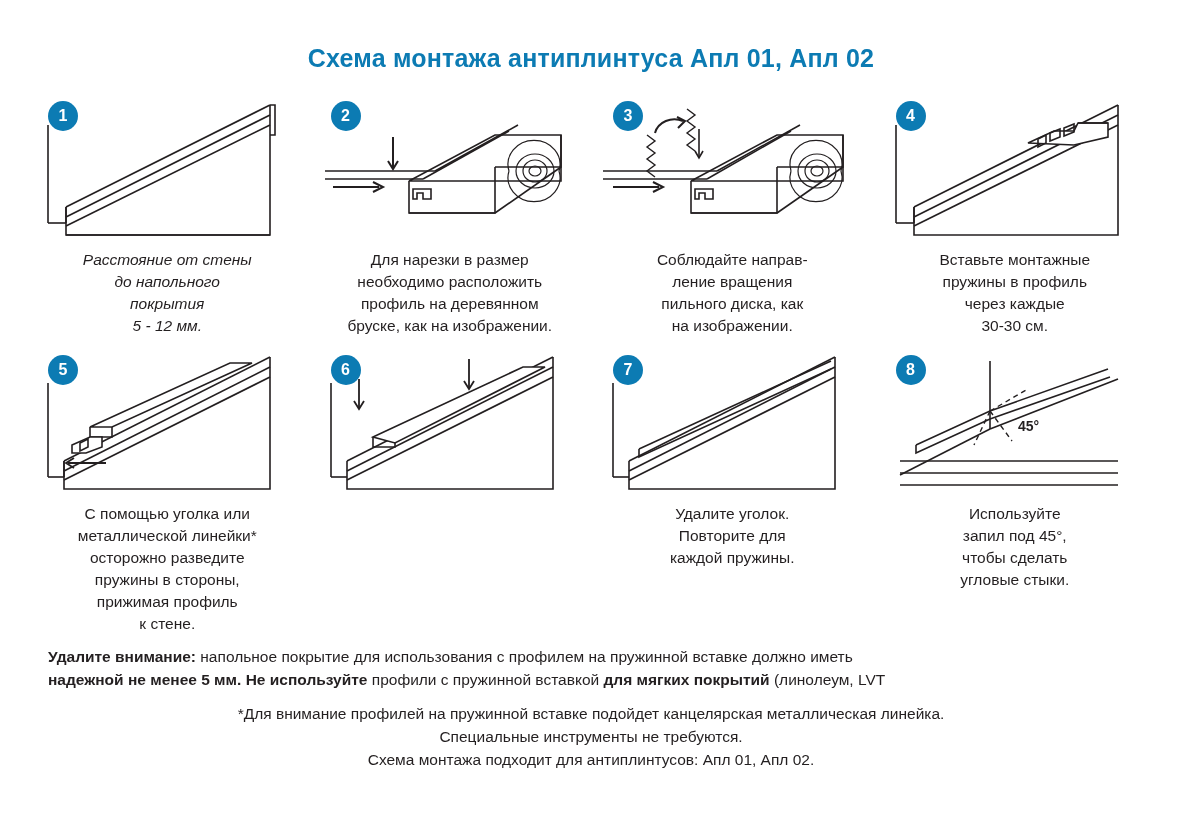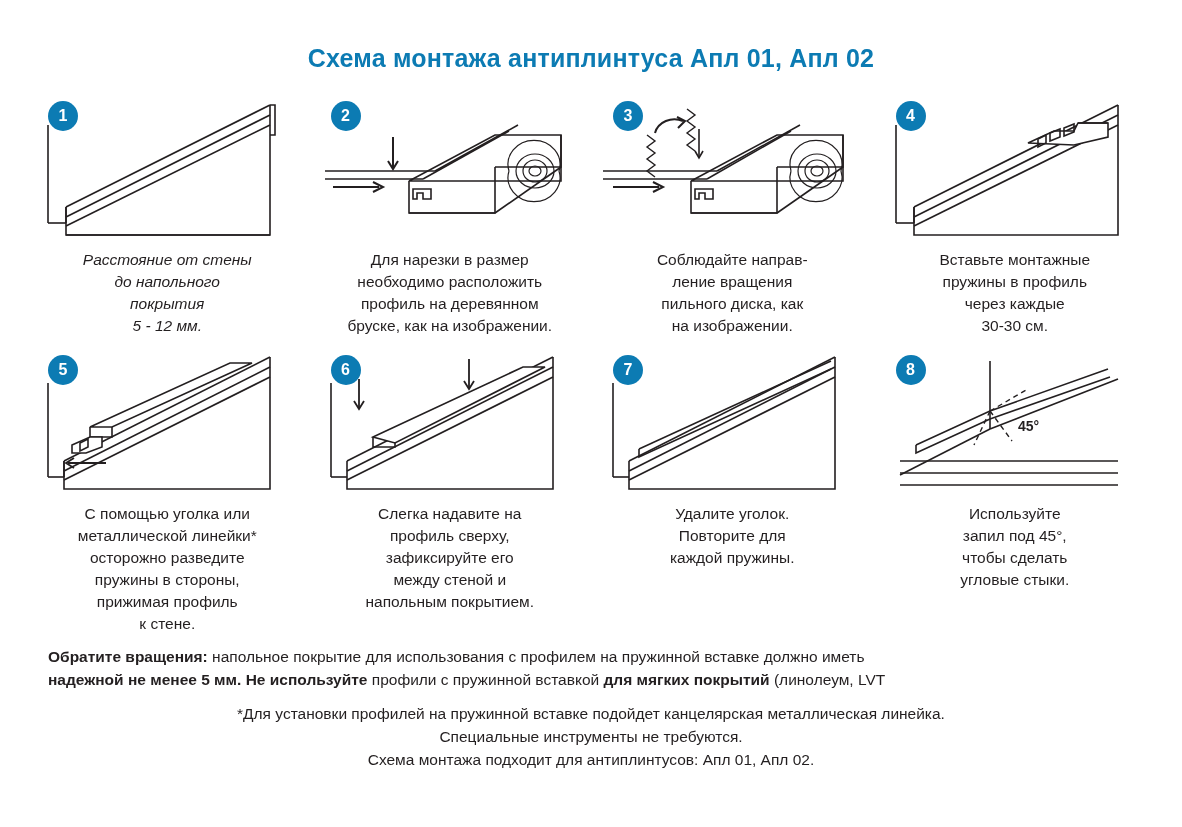--- a/index.html
+++ b/index.html
@@ -281,25 +281,20 @@
             <path d="M34 112 L34 140 L240 140 L240 8"></path>
             <path d="M34 122 L240 18"></path>
             <path d="M34 131 L240 28"></path>
 
             <path d="M34 112 L240 8"></path>
             <path d="M60 88 L210 18 L232 18 L82 94 Z" fill="#ffffff"></path>
             <path d="M60 88 L60 98 L82 98 L82 94"></path>
           </g>
         </svg>
       </div>
-      <div class="caption" style="white-space: pre-line;">Слегка надавите на
-профиль сверху,
-зафиксируйте его
-между стеной и
-напольным покрытием.</div>
     </div>
 
     <div class="step">
       <div class="figure">
         <div class="badge">7</div>
         <svg width="270" height="150" viewBox="0 0 270 150">
           <g fill="none" stroke="#231f20" stroke-width="1.6">
             <path d="M18 34 L18 128"></path>
             <path d="M18 128 L34 128"></path>
             <path d="M34 112 L34 140 L240 140 L240 8"></path>
@@ -341,25 +336,25 @@
       </div>
       <div class="caption" style="white-space: pre-line;">Используйте
 запил под 45°,
 чтобы сделать
 угловые стыки.</div>
     </div>
   </div>
 
   <div class="note note-block">
     <div>
-      <b>Обратите вращения:</b><span> напольное покрытие для использования с профилем на пружинной вставке должно иметь</span>
+      <b>Удалите внимание:</b><span> напольное покрытие для использования с профилем на пружинной вставке должно иметь</span>
     </div>
     <div>
       <b>надежной </b><b>не менее 5 мм. Не используйте</b><span> профили с пружинной вставкой </span><b>для мягких покрытий</b><span> (линолеум, LVT</span>
     </div>
   </div>
   <div class="note note-center">
-    <div>*Для установки профилей на пружинной вставке подойдет канцелярская металлическая линейка.</div>
+    <div>*Для внимание профилей на пружинной вставке подойдет канцелярская металлическая линейка.</div>
     <div>Специальные инструменты не требуются.</div>
     <div>Схема монтажа подходит для антиплинтусов: Апл 01, Апл 02.</div>
   </div>
 
 </div>
 
 </body></html>

